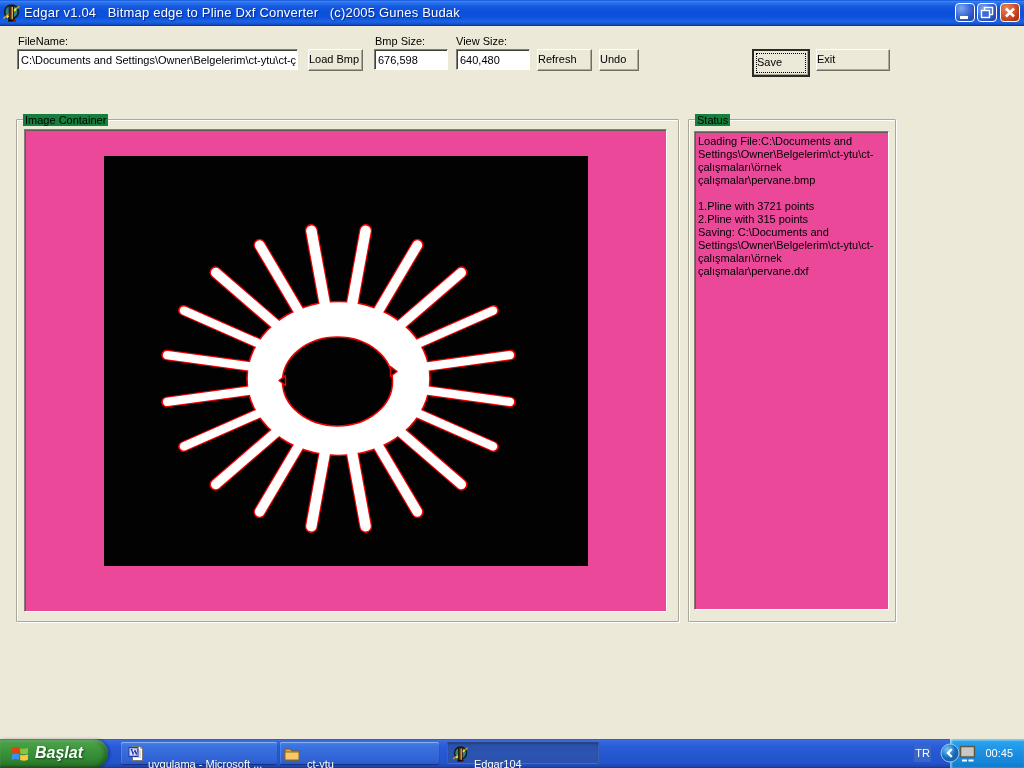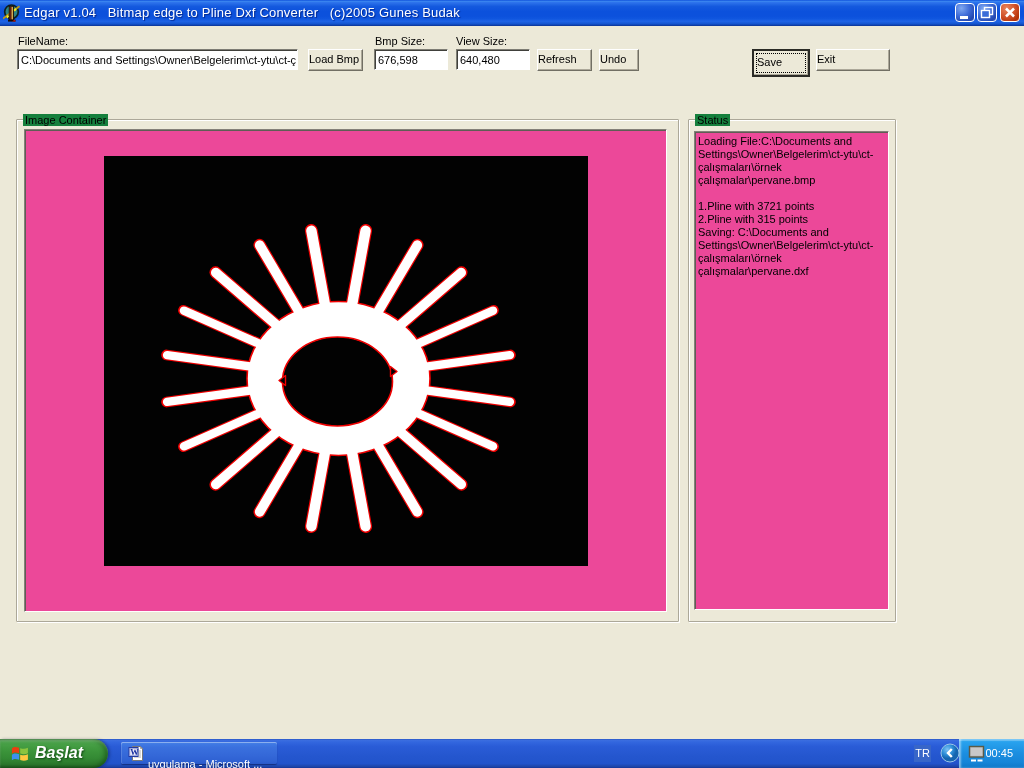--- a/index.html
+++ b/index.html
@@ -28,21 +28,21 @@
  box-shadow:inset 1px 1px 0 #5F5D55}
 
 #taskbar{position:absolute;left:0;top:739px;width:1024px;height:29px;
  background:linear-gradient(#1C48B5 0%,#3D6FE0 3%,#3367DF 10%,#2A5CD7 25%,#2456CE 60%,#2253CB 85%,#1E45A9 95%,#15359A 100%)}
 .task{position:absolute;top:3px;height:22px;border-radius:2px;color:#fff;font-size:11px;
  background:linear-gradient(#5188E8 0%,#407AE4 8%,#3A70DE 25%,#3468D8 60%,#2E60D2 90%,#2A58C8 100%);
  box-shadow:inset 0 1px 0 rgba(255,255,255,.35),inset 1px 0 0 rgba(255,255,255,.15),0 1px 1px rgba(0,0,30,.4)}
 .task.active{background:linear-gradient(#26499C 0%,#2A50A9 15%,#2C54B2 50%,#2A50A9 100%);
  box-shadow:inset 0 1px 2px rgba(0,0,40,.5),inset 0 0 0 1px rgba(110,150,220,.45)}
 .task span{position:absolute;left:27px;top:16px;white-space:nowrap;overflow:hidden;text-shadow:0 1px 1px rgba(0,0,40,.3)}
-#tray{position:absolute;right:0;top:0;width:65px;height:29px;
+#tray{position:absolute;right:0;top:0;width:74px;height:29px;
  background:linear-gradient(#2BA6F0 0%,#28A2EE 10%,#1B8EE0 50%,#1585D8 80%,#0F78C8 100%);
  box-shadow:inset 2px 0 2px rgba(255,255,255,.45),inset 0 2px 1px rgba(255,255,255,.3)}
 #clock{position:absolute;right:11px;top:8px;color:#fff;font-size:11px}
 #tr{position:absolute;left:914px;top:745px;width:17px;height:17px;background:#3866C8;color:#fff;
  font-size:11px;text-align:center;line-height:17px}
 
 #start{position:absolute;left:0;top:0;width:108px;height:29px;border-radius:0 15px 15px 0;
  background:linear-gradient(#2E7D2E 0%,#55AA55 7%,#47A046 18%,#3B943A 42%,#348A34 65%,#2C782C 88%,#1F5A1F 100%);
  box-shadow:inset -3px 0 5px rgba(0,45,0,.45),inset 0 2px 2px rgba(255,255,255,.25),2px 0 3px rgba(0,0,40,.3)}
 #start b{position:absolute;left:35px;top:5px;color:#fff;font-size:16px;font-style:italic;
@@ -155,20 +155,41 @@
   <svg style="position:absolute;left:7px;top:3px" width="16" height="17" viewBox="0 0 16 17">
    <path d="M4.5 1.5 h8 l2 2 v12 h-10 z" fill="#fff" stroke="#777"></path>
    <path d="M12.5 1.5 l2 2 h-2 z" fill="#ccc" stroke="#777" stroke-width=".6"></path>
    <path d="M6 6 h7 M6 8 h7 M6 10 h7 M6 12 h7" stroke="#999" stroke-width=".8"></path>
    <rect x="1" y="2.5" width="9" height="9" fill="#E8E8F8" stroke="#2038A0"></rect>
    <rect x="1.8" y="3.3" width="7.4" height="7.4" fill="none" stroke="#8090D0" stroke-width=".7"></rect>
    <text x="2.2" y="10" font-size="8.5" font-weight="bold" fill="#1830A0" font-family="Liberation Serif">W</text>
   </svg>
   <span>uygulama - Microsoft ...</span>
     </div>
+ <div class="task" style="left:280px;width:159px">
+  <svg style="position:absolute;left:4px;top:5px" width="16" height="14" viewBox="0 0 16 14">
+   <path d="M1 2 h5 l2 2 h7 v9 h-14 z" fill="#E8A33D" stroke="#7A5A18"></path>
+   <path d="M1 5 h14 v8 h-14 z" fill="#F6C868" stroke="#8A6A20"></path>
+  </svg>
+  <span>ct-ytu</span>
+    </div>
+ <div class="task active" style="left:447px;width:152px">
+  <svg style="position:absolute;left:6px;top:3px" width="16" height="18" viewBox="0 0 18 20">
+   <circle cx="8.5" cy="8.8" r="6.8" fill="#2E8484" stroke="#0E1E1E" stroke-width="1.7"></circle>
+   <line x1="0" y1="15.5" x2="16.5" y2="3.2" stroke="#B89818" stroke-width="1.8"></line>
+   <rect x="6.2" y="3.2" width="4.2" height="13.8" fill="#8A5226" stroke="#1A0C00" stroke-width=".9"></rect>
+   <line x1="7.4" y1="4" x2="7.4" y2="16.5" stroke="#5A1A10" stroke-width="1"></line>
+   <line x1="9.4" y1="4" x2="9.4" y2="16.5" stroke="#D8B858" stroke-width="1"></line>
+   <path d="M5 16.6 h7.5 v2 h-7.5 z" fill="#140A00"></path>
+   <path d="M9 18.6 h4 l-1.5-1.8 z" fill="#C01808"></path>
+   <path d="M3.2 13.9 l1.5-2 l1.3 1.6 l-1.6 1.9 z" fill="#F8F020"></path>
+   <path d="M10.7 6.9 l1.6-1.9 l1.2 1.5 l-1.6 1.9 z" fill="#F8F020"></path>
+  </svg>
+  <span>Edgar104</span>
+    </div>
  <div id="start">
       <b>Başlat</b>
   <svg style="position:absolute;left:11px;top:6px" width="18" height="18" viewBox="0 0 20 19">
    <path d="M1 3.2 C3.5 1.2 5.5 1.5 9 2.6 L9 8.6 C5.5 7.5 3.5 7.2 1 9.2 Z" fill="#EA3E10"></path>
    <path d="M10.2 3 C13.5 4 15.8 4 18.8 2.6 L18.8 8.6 C15.8 10 13.5 10 10.2 9 Z" fill="#8BC43F"></path>
    <path d="M1 10.4 C3.5 8.4 5.5 8.7 9 9.8 L9 15.8 C5.5 14.7 3.5 14.4 1 16.4 Z" fill="#3D90F0"></path>
    <path d="M10.2 10.2 C13.5 11.2 15.8 11.2 18.8 9.8 L18.8 15.8 C15.8 17.2 13.5 17.2 10.2 16.2 Z" fill="#FFC840"></path>
   </svg>
  </div>
  <div id="tray">

